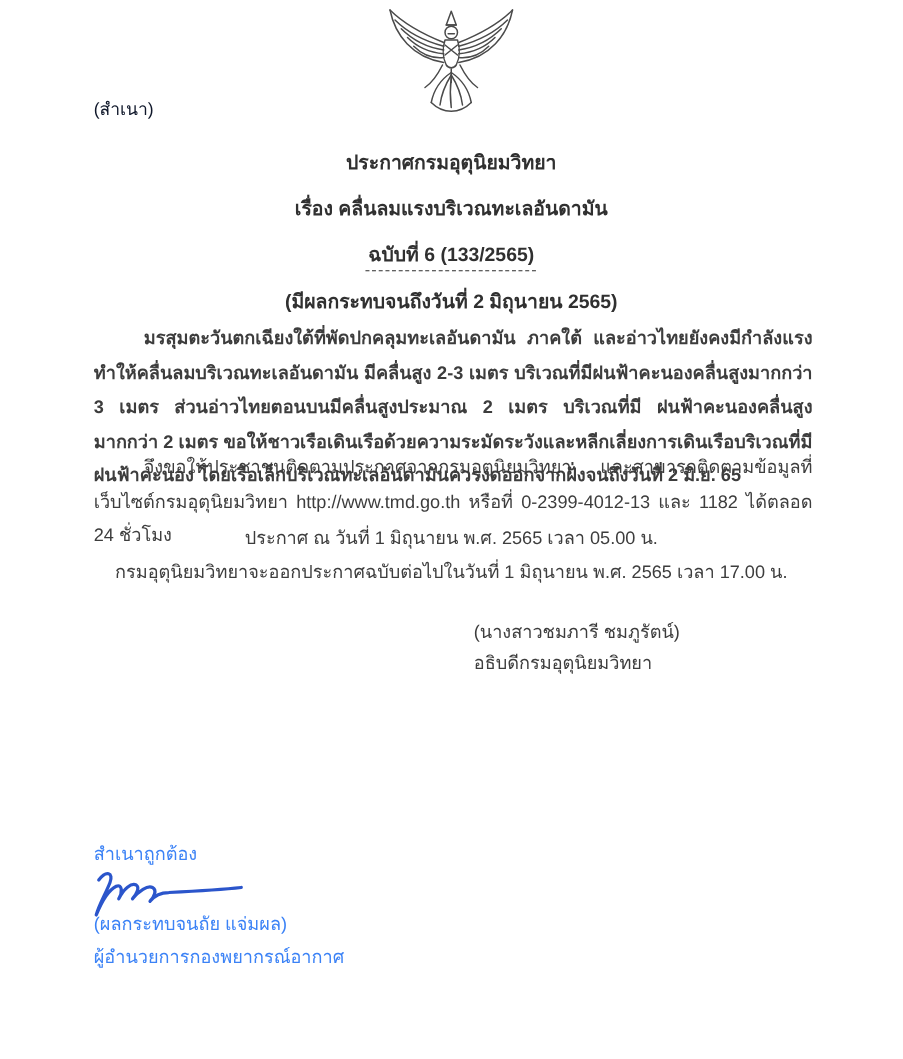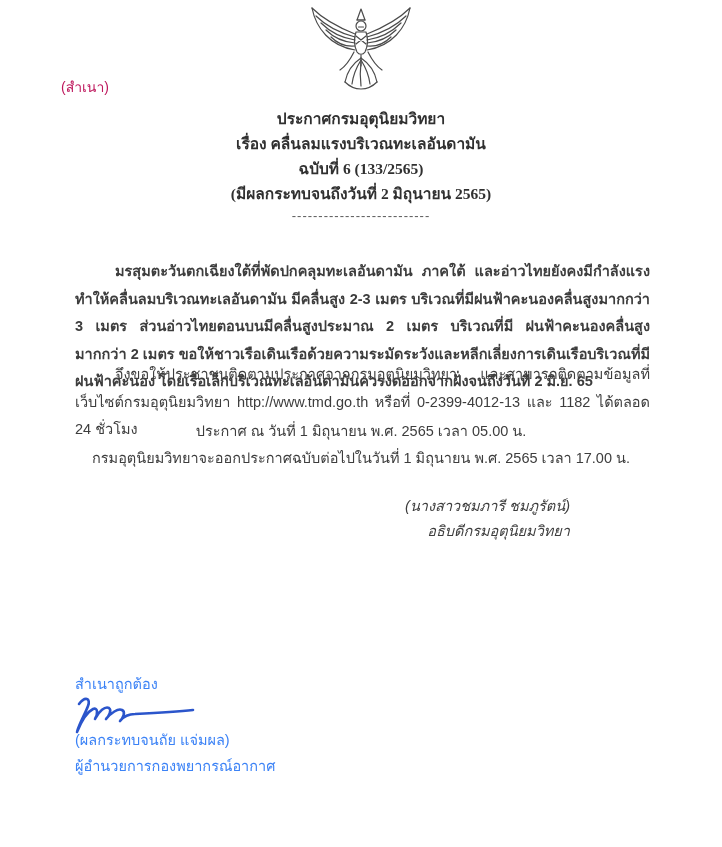--- a/index.html
+++ b/index.html
@@ -5,33 +5,33 @@
   html,body{margin:0;padding:0;background:#ffffff;}
   .page{
     position:relative;
     width:722px;height:847px;
     background:#ffffff;
     font-family:"Liberation Sans", sans-serif;
     color:#3d3d3d;
     overflow:hidden;
   }
   .copy-label{
-    position:absolute;left:61px;top:76px;
-    font-size:14px;color:#be185d;
+    position:absolute;left:75px;top:76px;
+    font-size:14px;color:#0f172a;
   }
   .emblem-wrap{
     position:absolute;left:0;top:6px;width:722px;
     display:flex;justify-content:center;
   }
   .doc-header{
     position:absolute;left:0;top:106px;width:722px;
     text-align:center;font-weight:bold;color:#303030;
     font-size:15.5px;line-height:25px;
   }
-  .doc-header div{margin:0;font-family:Liberation Serif, serif;}
+  .doc-header div{margin:12px;}
   .divider{
     position:absolute;left:0;top:208px;width:722px;
     text-align:center;font-size:13px;color:#5a5a5a;
     letter-spacing:1px;
   }
   .para{
     position:absolute;left:75px;right:72px;
     text-align:justify;
     text-indent:40px;
     font-size:14.5px;line-height:27.5px;
@@ -44,21 +44,21 @@
     position:absolute;left:0;top:418px;width:722px;
     text-align:center;font-size:14.5px;line-height:27px;
     color:#3d3d3d;
   }
   .sign-block{
     position:absolute;left:345px;top:494px;width:225px;
     font-size:14.5px;line-height:25px;color:#3d3d3d;
   }
   .sign-line1{white-space:nowrap;}
   .sign-line1 .gap{display:inline-block;width:22px;}
-  .sign-line2,.sign-line3{text-align:right;margin-left:34px;font-style:italic;}
+  .sign-line2,.sign-line3{text-align:left;margin-left:34px;}
   .cert-block{
     position:absolute;left:75px;top:672px;
     font-size:14.5px;line-height:24px;color:#3b82f6;
   }
   .cert-sig{display:block;margin:-2px 0 -10px -4px;}
   .cert-position{margin-top:2px;}
 </style>
 </head>
 <body>
 

